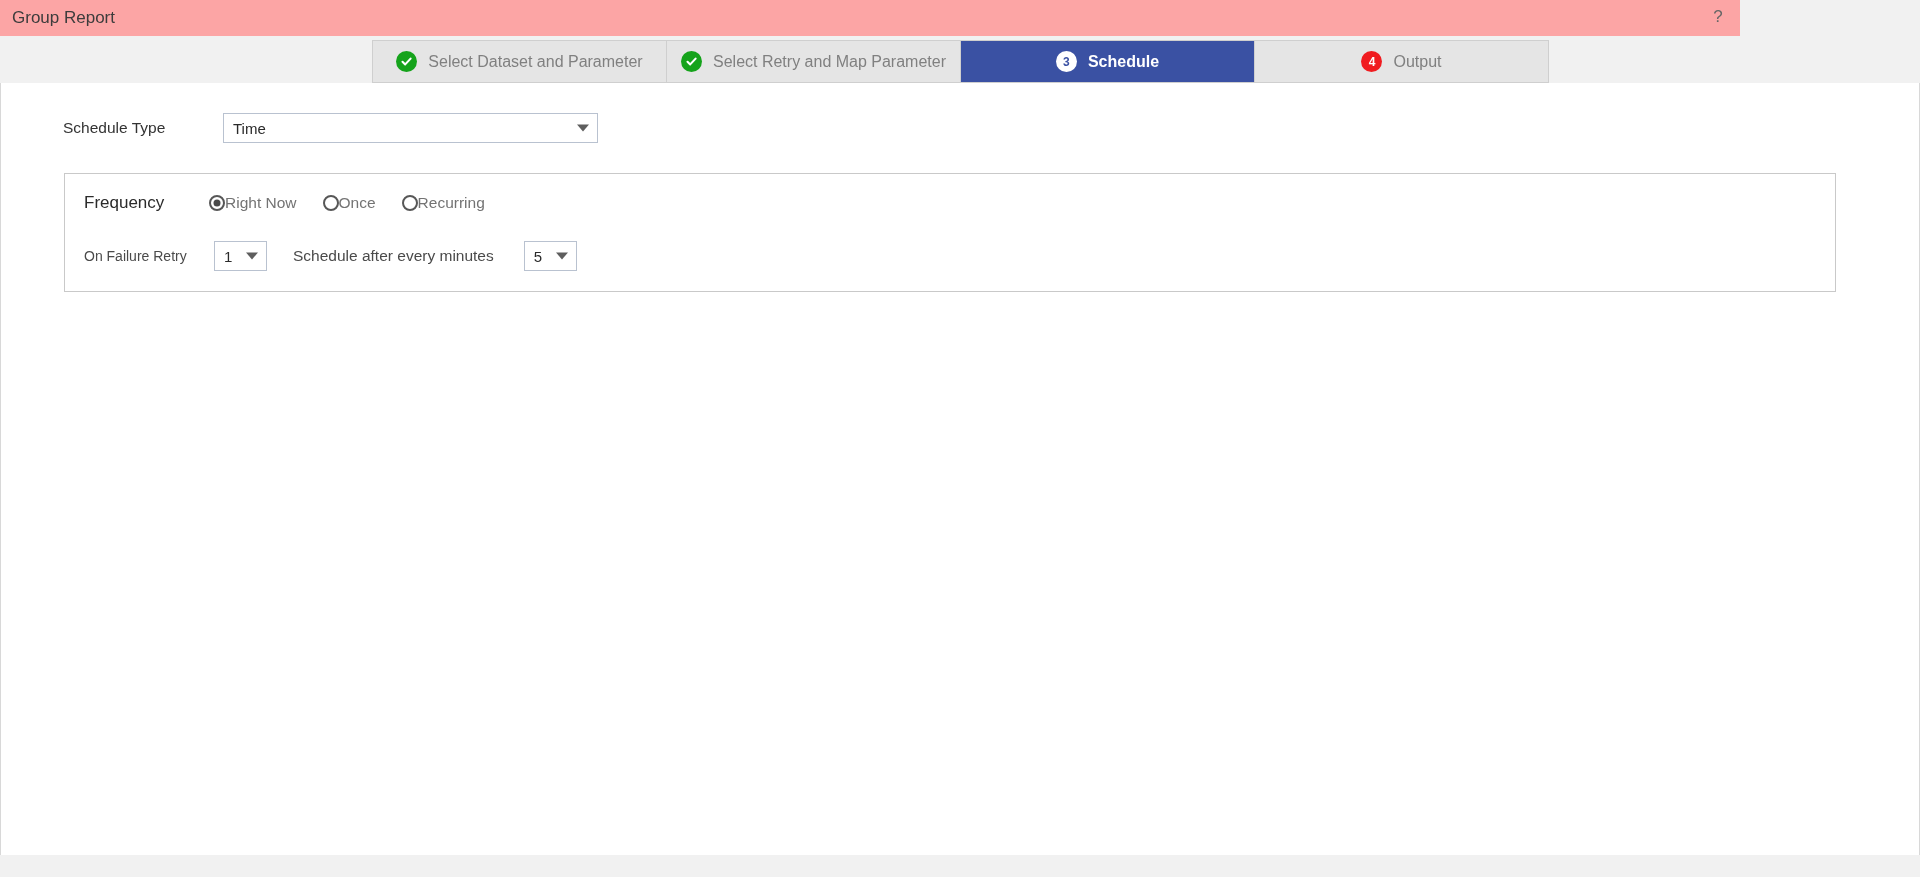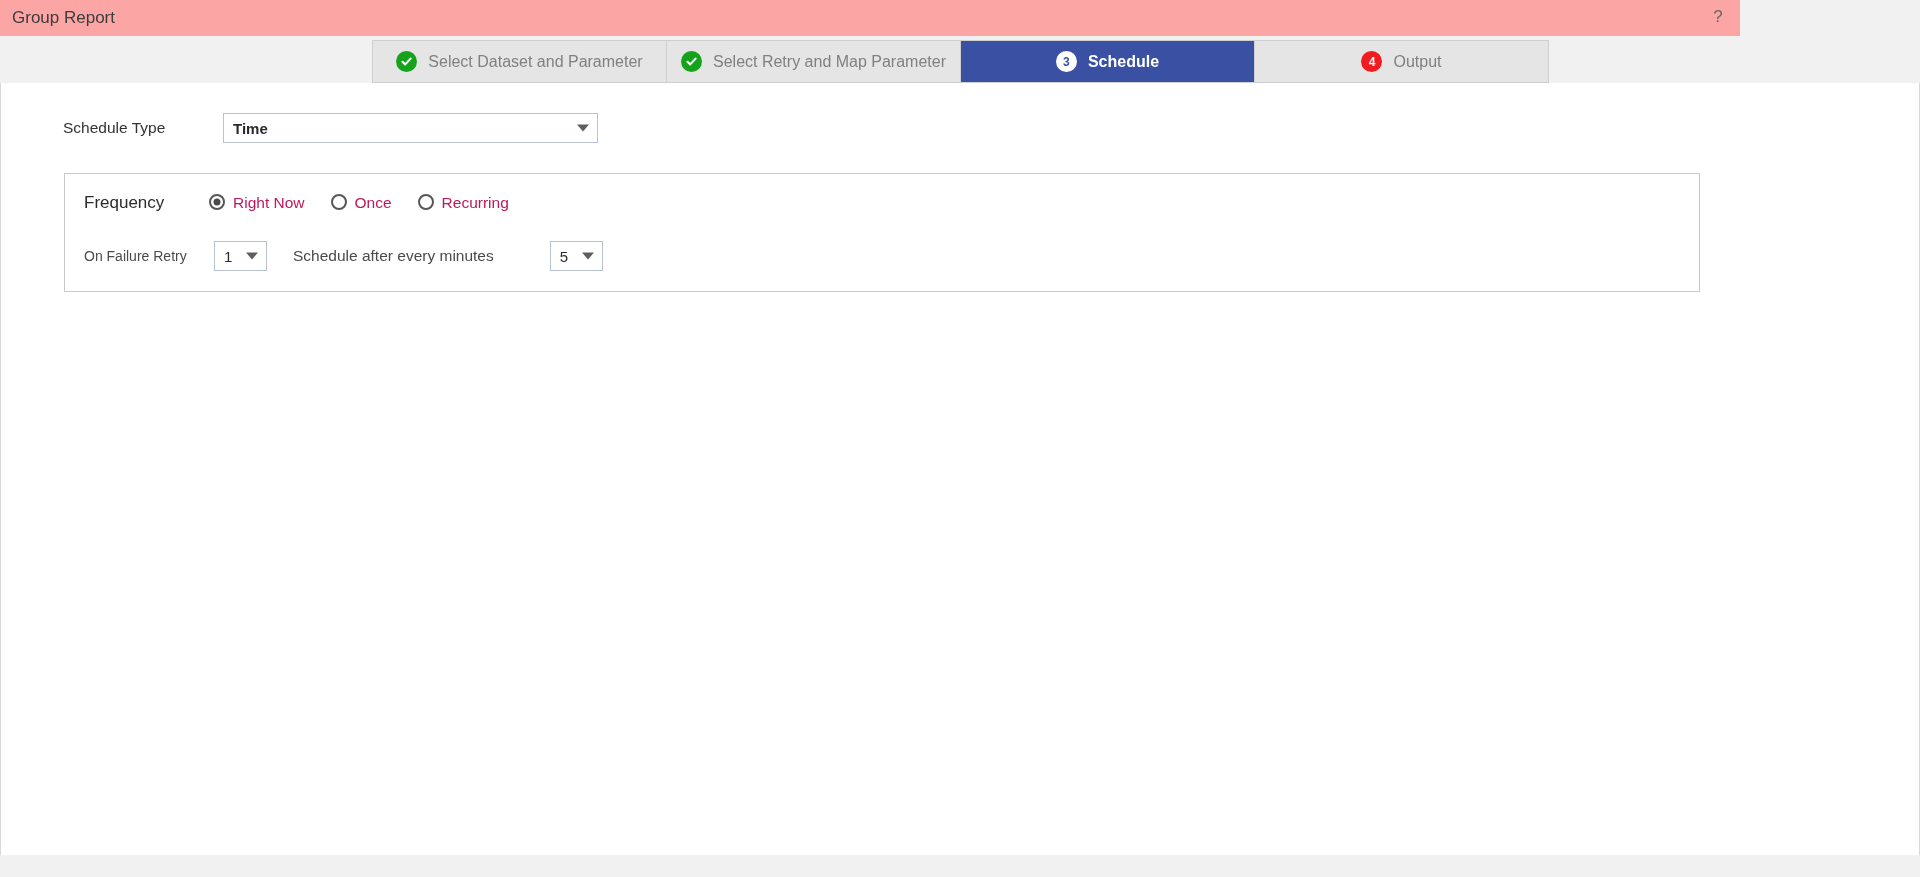--- a/index.html
+++ b/index.html
@@ -155,28 +155,28 @@
   .select-box .caret {
     position: absolute;
     right: 8px;
     top: 50%;
     transform: translateY(-50%);
     width: 0; height: 0;
     border-left: 6px solid transparent;
     border-right: 6px solid transparent;
     border-top: 7px solid #5e5e5e;
   }
-  .select-schedule-type { width: 375px; font-weight: bold; }
+  .select-schedule-type { width: 375px; }
 
   
   .panel {
     position: absolute;
     top: 90px;
     left: 63px;
-    width: 1636px;
+    width: 1772px;
     height: 119px;
     border: 1px solid #c9c9c9;
     background: #fff;
   }
   .panel-row {
     position: absolute;
     display: flex;
     align-items: center;
     left: 19px;
   }
@@ -190,25 +190,25 @@
   }
   .lbl-retry {
     width: 125px;
     font-size: 14px;
     color: #4a4a4a;
   }
 
   .radio-group { display: flex; align-items: center; gap: 0; }
   .radio-opt {
     display: flex;
-    gap: 8px;
+    align-items: center;
     margin-right: 26px;
     cursor: pointer;
     font-size: 15.5px;
-    color: #be185d;
+    color: #737373;
   }
   .radio-dot {
     width: 16px; height: 16px;
     border-radius: 50%;
     border: 2px solid #575757;
     background: #fff;
     position: relative;
     flex: 0 0 auto;
   }
   .radio-opt.checked .radio-dot::after {
@@ -220,21 +220,20 @@
     border-radius: 50%;
     background: #4a4a4a;
   }
 
   .select-retry { width: 53px; margin-left: 5px; }
   .select-minutes { width: 53px; }
   .lbl-minutes {
     font-size: 15.5px;
     color: #4a4a4a;
     margin-left: 26px;
-    margin-right: 26px;
     white-space: nowrap;
   }
   .spacer-minutes { width: 30px; }
 
   .bottom-strip {
     position: absolute;
     top: 855px; left: 0;
     width: 1920px; height: 22px;
     background: #f1f1f1;
   }

